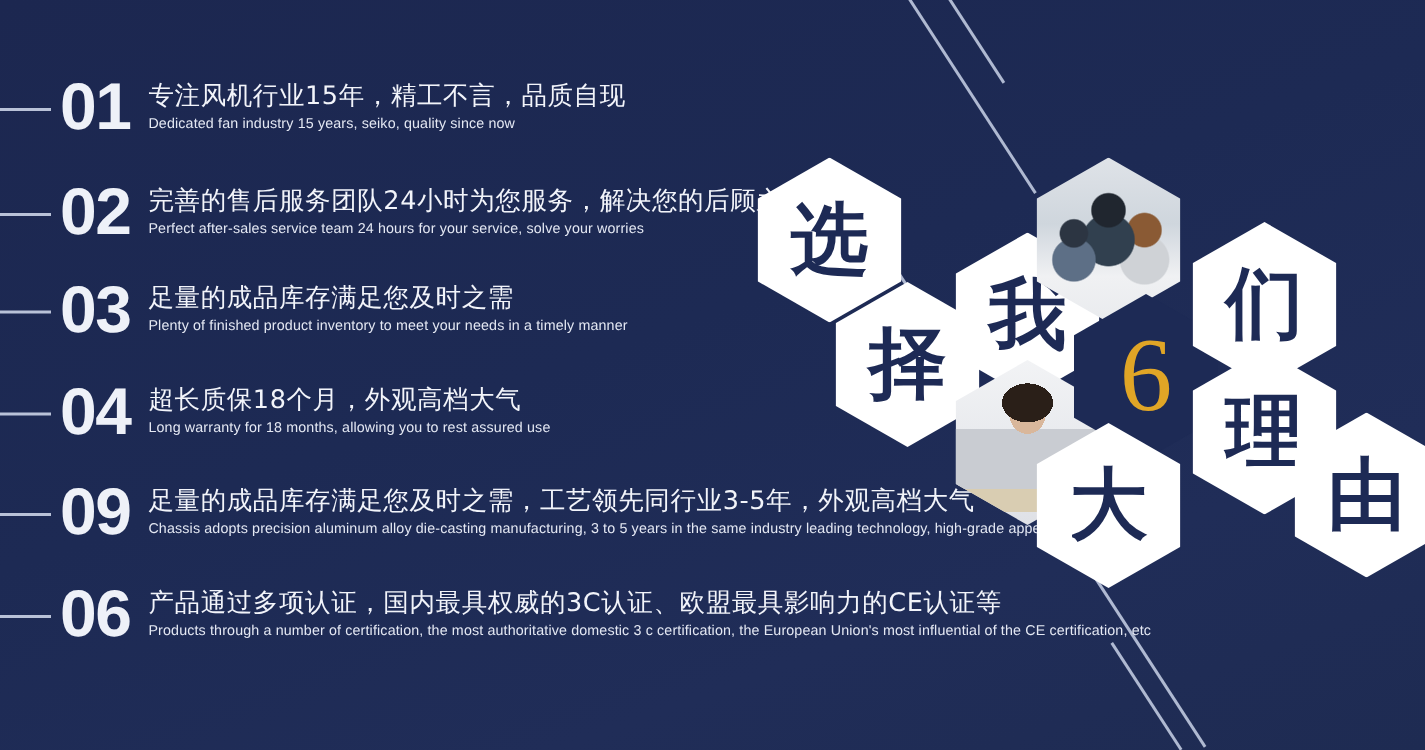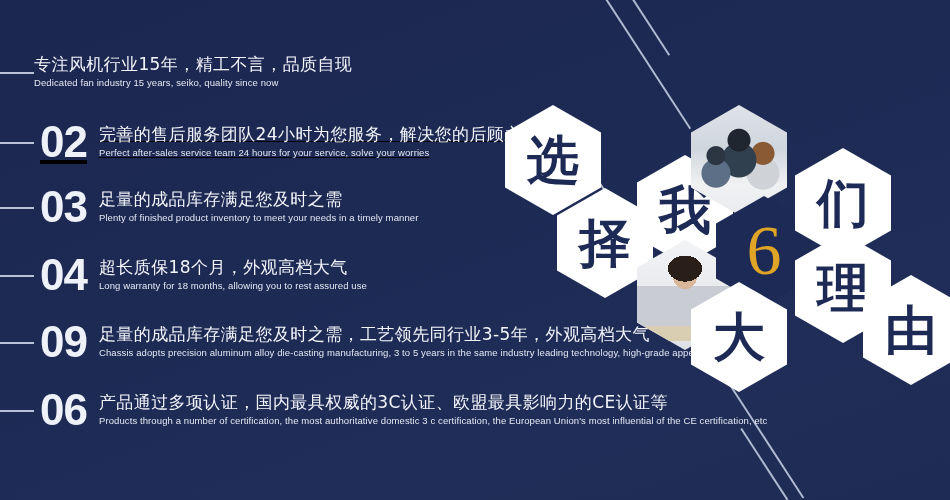--- a/index.html
+++ b/index.html
@@ -149,27 +149,28 @@
   <div class="diag" style="left:632px; top:-4px; width:70px; height:1.6px; transform: rotate(57deg);"></div>
   <div class="diag" style="left:560px; top:120px; width:130px; height:1.6px; transform: rotate(57deg);"></div>
 
   <div class="diag" style="left:728px; top:380px; width:140px; height:1.6px; transform: rotate(57deg);"></div>
   <div class="diag" style="left:742px; top:428px; width:85px; height:1.6px; transform: rotate(57deg);"></div>
 
   <div class="reasons">
 
     <div class="reason-row" style="top:50px;">
       <div class="dash"></div>
+      <div class="num">01</div>
       <div class="texts">
         <div class="cn">专注风机行业15年，精工不言，品质自现</div>
         <div class="en">Dedicated fan industry 15 years, seiko, quality since now</div>
       </div>
     </div>
 
-    <div class="reason-row" style="top:120px;text-decoration:underline;">
+    <div class="reason-row" style="top:120px;">
       <div class="dash"></div>
       <div class="num">02</div>
       <div class="texts">
         <div class="cn">完善的售后服务团队24小时为您服务，解决您的后顾之忧</div>
         <div class="en">Perfect after-sales service team 24 hours for your service, solve your worries</div>
       </div>
     </div>
 
     <div class="reason-row" style="top:185px;">
       <div class="dash"></div>

